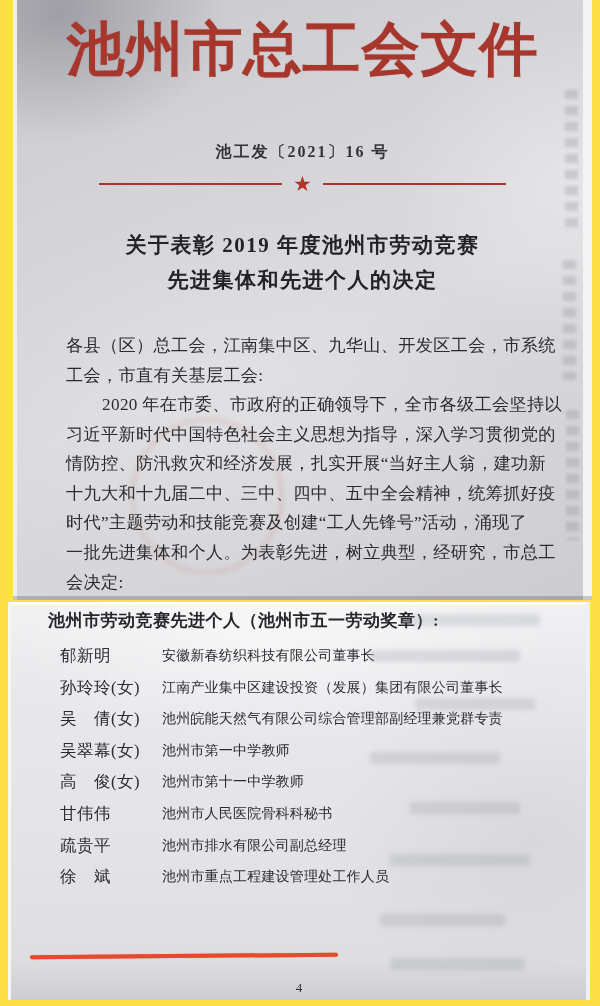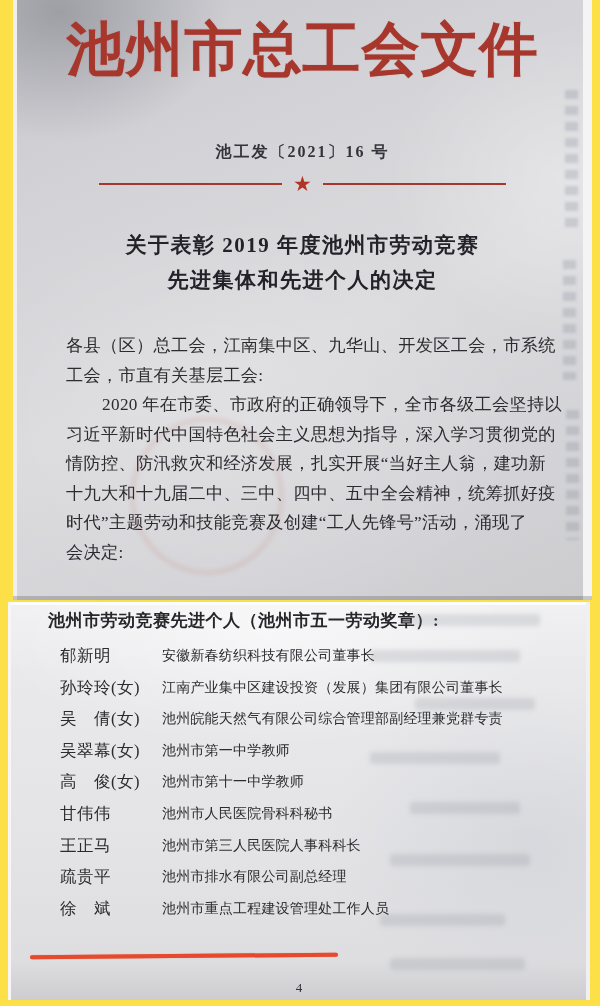--- a/index.html
+++ b/index.html
@@ -133,20 +133,21 @@
         <div class="bline">工会，市直有关基层工会:</div>
       </div>
 
     <div class="seal-ghost"></div>
     <div class="body-para" id="body-lines">
         <div class="bline indent">2020 年在市委、市政府的正确领导下，全市各级工会坚持以</div>
         <div class="bline">习近平新时代中国特色社会主义思想为指导，深入学习贯彻党的</div>
         <div class="bline">情防控、防汛救灾和经济发展，扎实开展“当好主人翁，建功新</div>
         <div class="bline">十九大和十九届二中、三中、四中、五中全会精神，统筹抓好疫</div>
         <div class="bline">时代”主题劳动和技能竞赛及创建“工人先锋号”活动，涌现了</div>
+        <div class="bline">一批先进集体和个人。为表彰先进，树立典型，经研究，市总工</div>
         <div class="bline">会决定:</div>
       </div>
 
     <div class="ghost-col" style="right:14px;top:90px;height:140px;"></div>
     <div class="ghost-col" style="right:16px;top:260px;height:120px;"></div>
     <div class="ghost-col" style="right:13px;top:410px;height:130px;"></div>
 
     <div class="junction-shadow"></div>
   </div>
 </div>
@@ -175,24 +176,20 @@
           <span class="row-name">吴翠幕(女)</span>
           <span class="row-title">池州市第一中学教师</span>
         </div>
         <div class="list-row">
           <span class="row-name">高　俊(女)</span>
           <span class="row-title">池州市第十一中学教师</span>
         </div>
         <div class="list-row">
           <span class="row-name">甘伟伟</span>
           <span class="row-title">池州市人民医院骨科科秘书</span>
-        </div>
-        <div class="list-row">
-          <span class="row-name">王正马</span>
-          <span class="row-title">池州市第三人民医院人事科科长</span>
         </div>
         <div class="list-row">
           <span class="row-name">疏贵平</span>
           <span class="row-title">池州市排水有限公司副总经理</span>
         </div>
         <div class="list-row">
           <span class="row-name">徐　斌</span>
           <span class="row-title">池州市重点工程建设管理处工作人员</span>
         </div>
       </div>

